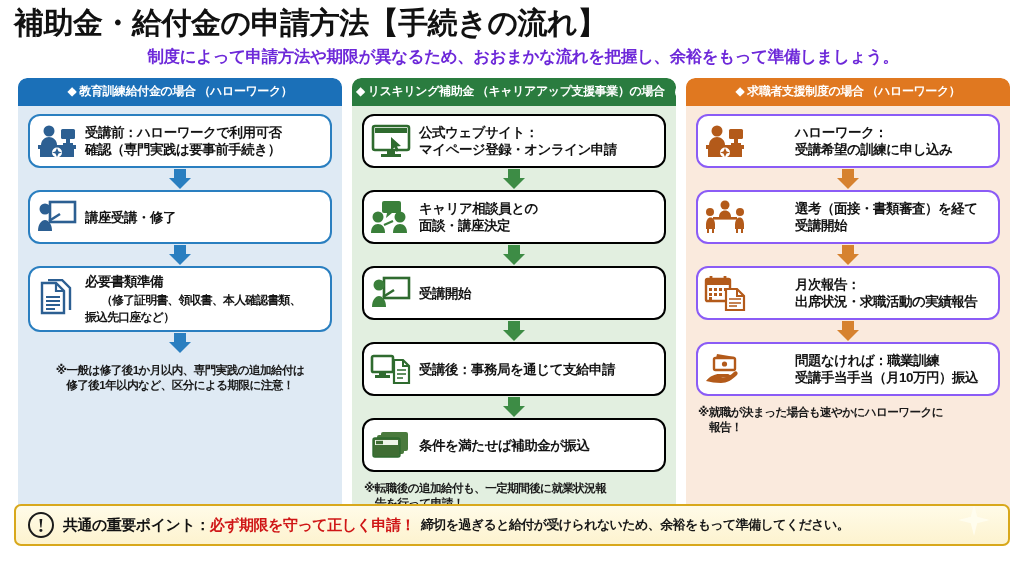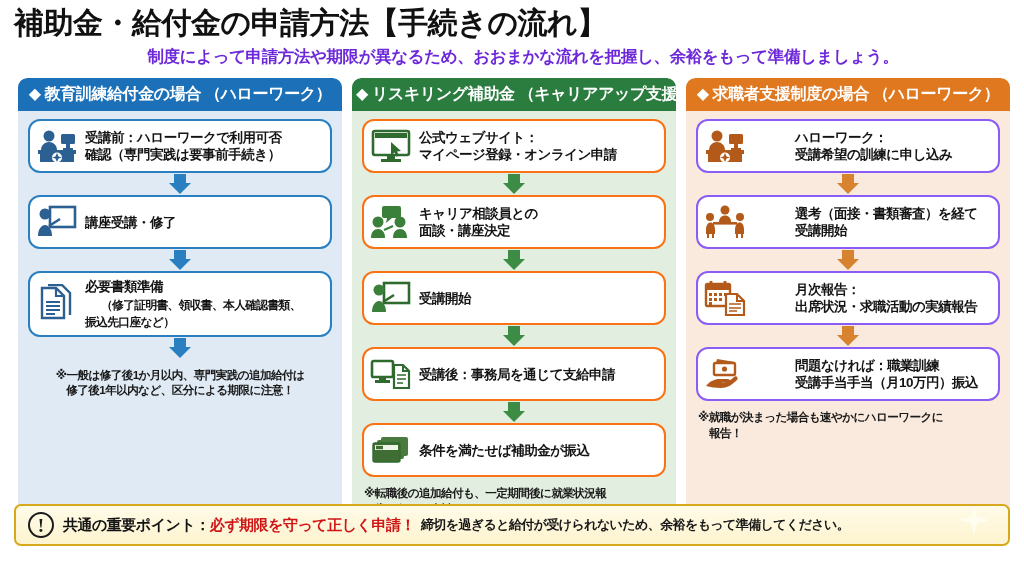--- a/index.html
+++ b/index.html
@@ -48,42 +48,42 @@
   }
   .col-blue   { background: #dfeaf4; }
   .col-green  { background: #e2efe0; }
   .col-orange { background: #faeadd; }
 
   .col-head {
     border-radius: 9px 9px 0 0;
     color: #ffffff;
     font-weight: bold;
     text-align: center;
-    font-size: 16px;
+    font-size: 12px;
     line-height: 1.28;
     padding: 6px 4px 7px 4px;
     letter-spacing: -0.4px;
     white-space: nowrap;
   }
   .head-blue   { background: #1b70b8; }
   .head-green  { background: #2a7c3f; }
   .head-orange { background: #e07820; }
 
   .steps { padding: 8px 10px 0 10px; }
 
   .step {
     background: #ffffff;
     border-radius: 12px;
     display: flex;
     align-items: center;
     min-height: 50px;
     padding: 5px 8px 5px 4px;
   }
   .step-blue   { border: 2px solid #2a7fc0; }
-  .step-green  { border: 2px solid #f97316; }
+  .step-green  { border: 2px solid #000000; }
   .step-orange { border: 2px solid #8b5cf6; gap: 42px; }
 
   .step-icon {
     width: 46px; min-width: 46px; height: 40px;
     display: flex; align-items: center; justify-content: center;
     margin-right: 5px;
   }
   .step-icon svg { display: block; }
 
   .step-text {

